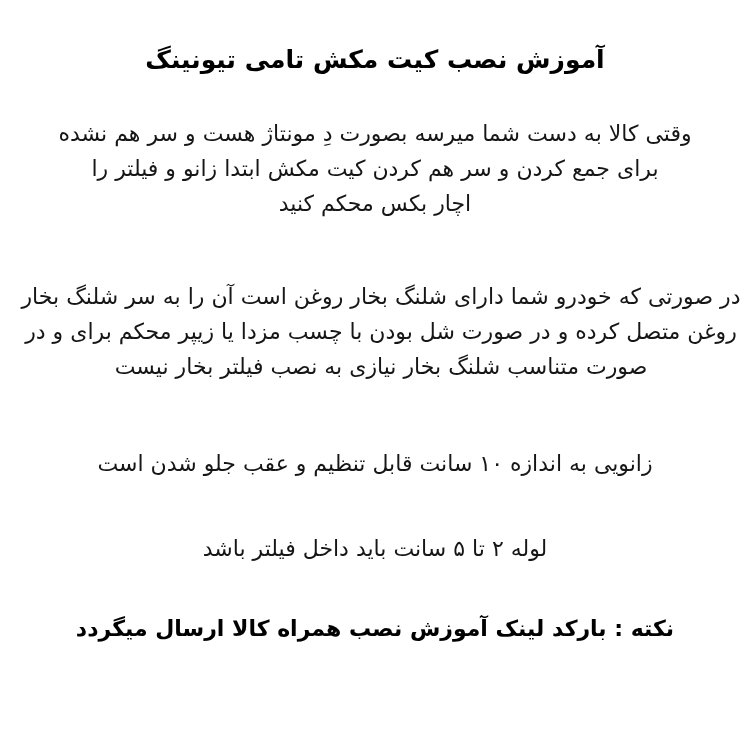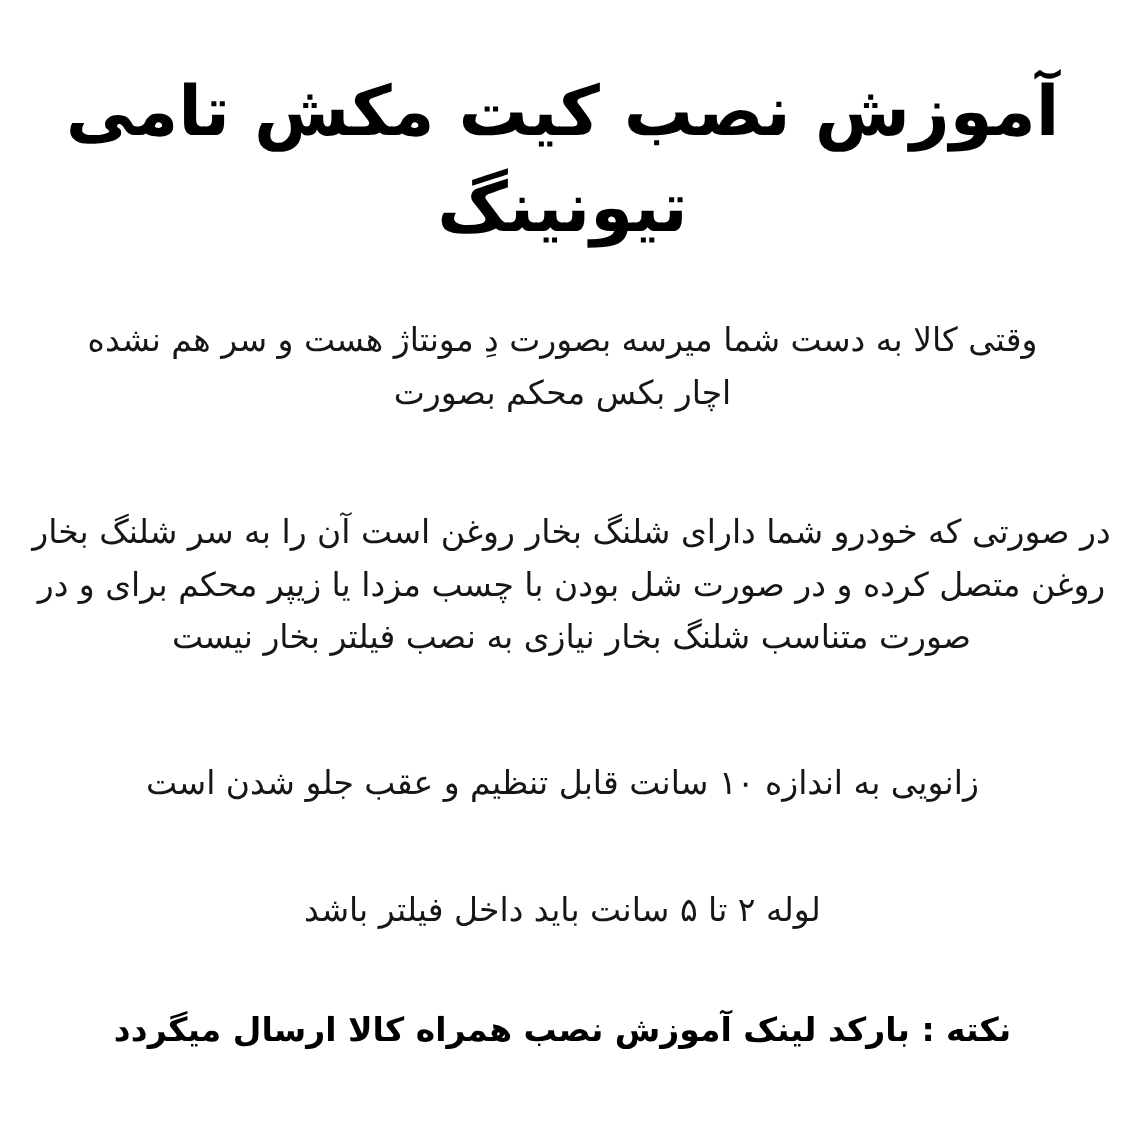--- a/index.html
+++ b/index.html
@@ -19,21 +19,21 @@
     background: var(--bg);
     direction: rtl;
     text-align: center;
     font-family: "DejaVu Sans", sans-serif;
     overflow: hidden;
     padding-top: 42px;
   }
   .title {
     font-family: "DejaVu Sans", sans-serif;
     font-weight: 800;
-    font-size: 46px;
+    font-size: 25px;
     line-height: 1.4;
     color: var(--heading);
     letter-spacing: 0;
   }
   .para {
     color: var(--body);
     font-size: 22px;
     font-weight: 400;
   }
   .para .line,
@@ -65,21 +65,22 @@
 </style>
 </head>
 <body>
 
 <div class="page">
 
   <h1 class="title">آموزش نصب کیت مکش تامی تیونینگ</h1>
 
   <div class="para para-assembly">
     <div class="line">وقتی کالا به دست شما میرسه بصورت دِ مونتاژ هست و سر هم نشده</div>
-    <div class="line">اچار بکس محکم بصورت</div>
+    <div class="line">برای جمع کردن و سر هم کردن کیت مکش ابتدا زانو و فیلتر را</div>
+    <div class="line">اچار بکس محکم کنید</div>
   </div>
 
   <div class="para para-vapor">
     <div class="line">در صورتی که خودرو شما دارای شلنگ بخار روغن است آن را به سر شلنگ بخار</div>
     <div class="line">روغن متصل کرده و در صورت شل بودن با چسب مزدا یا زیپر محکم برای و در</div>
     <div class="line">صورت متناسب شلنگ بخار نیازی به نصب فیلتر بخار نیست</div>
   </div>
 
   <div class="single-line elbow-line">زانویی به اندازه ۱۰ سانت قابل تنظیم و عقب جلو شدن است</div>
 

